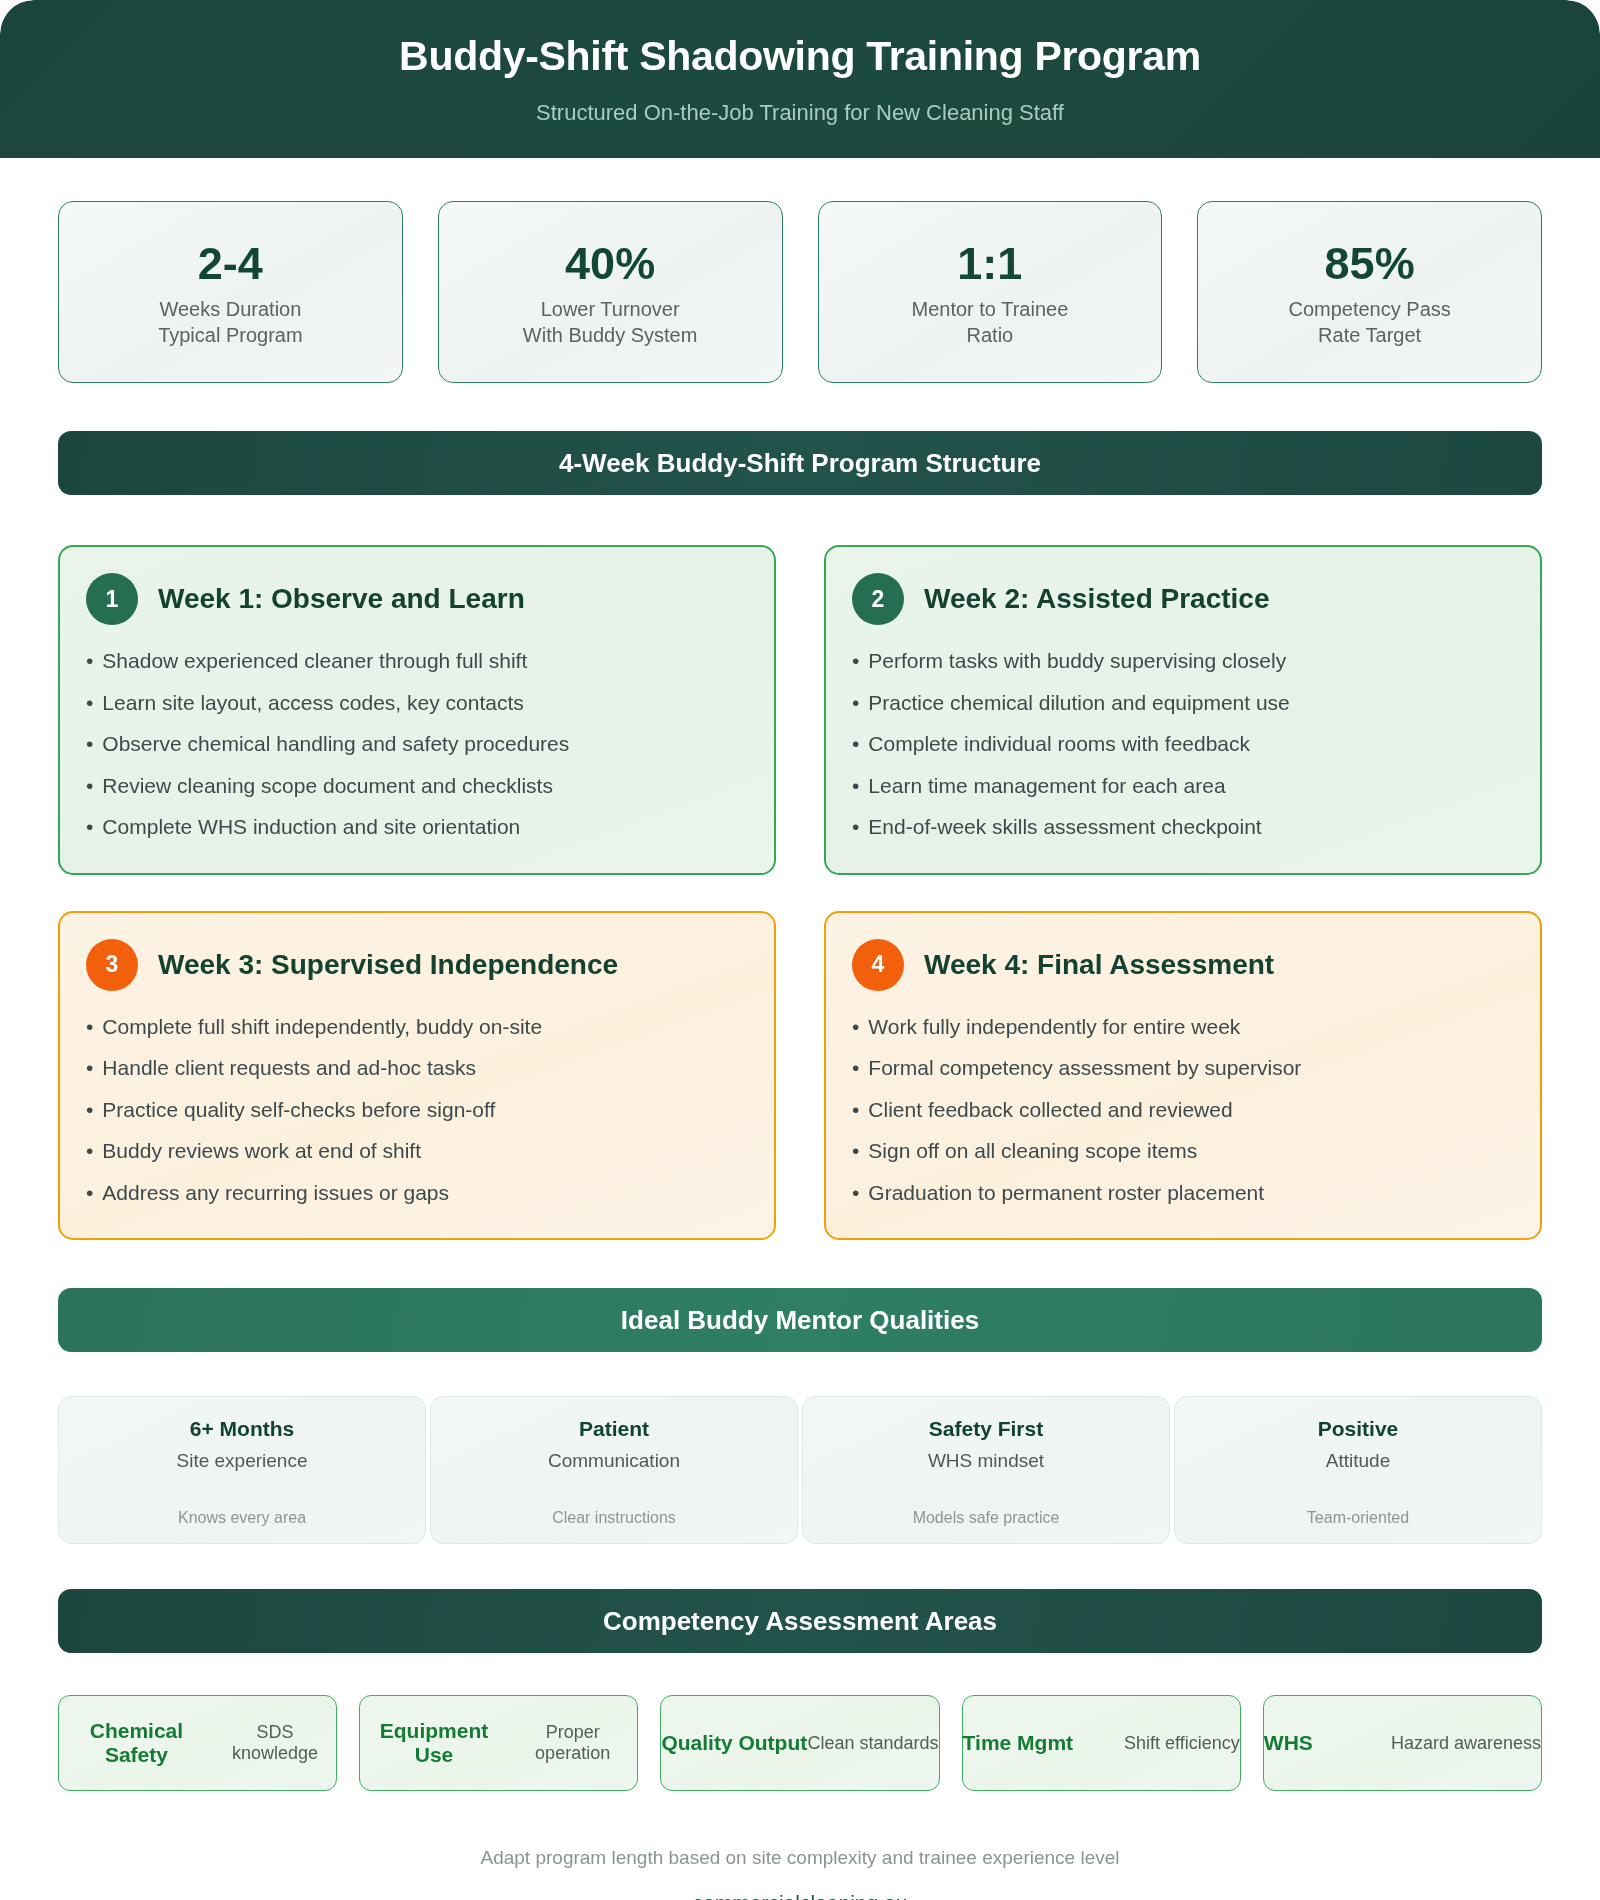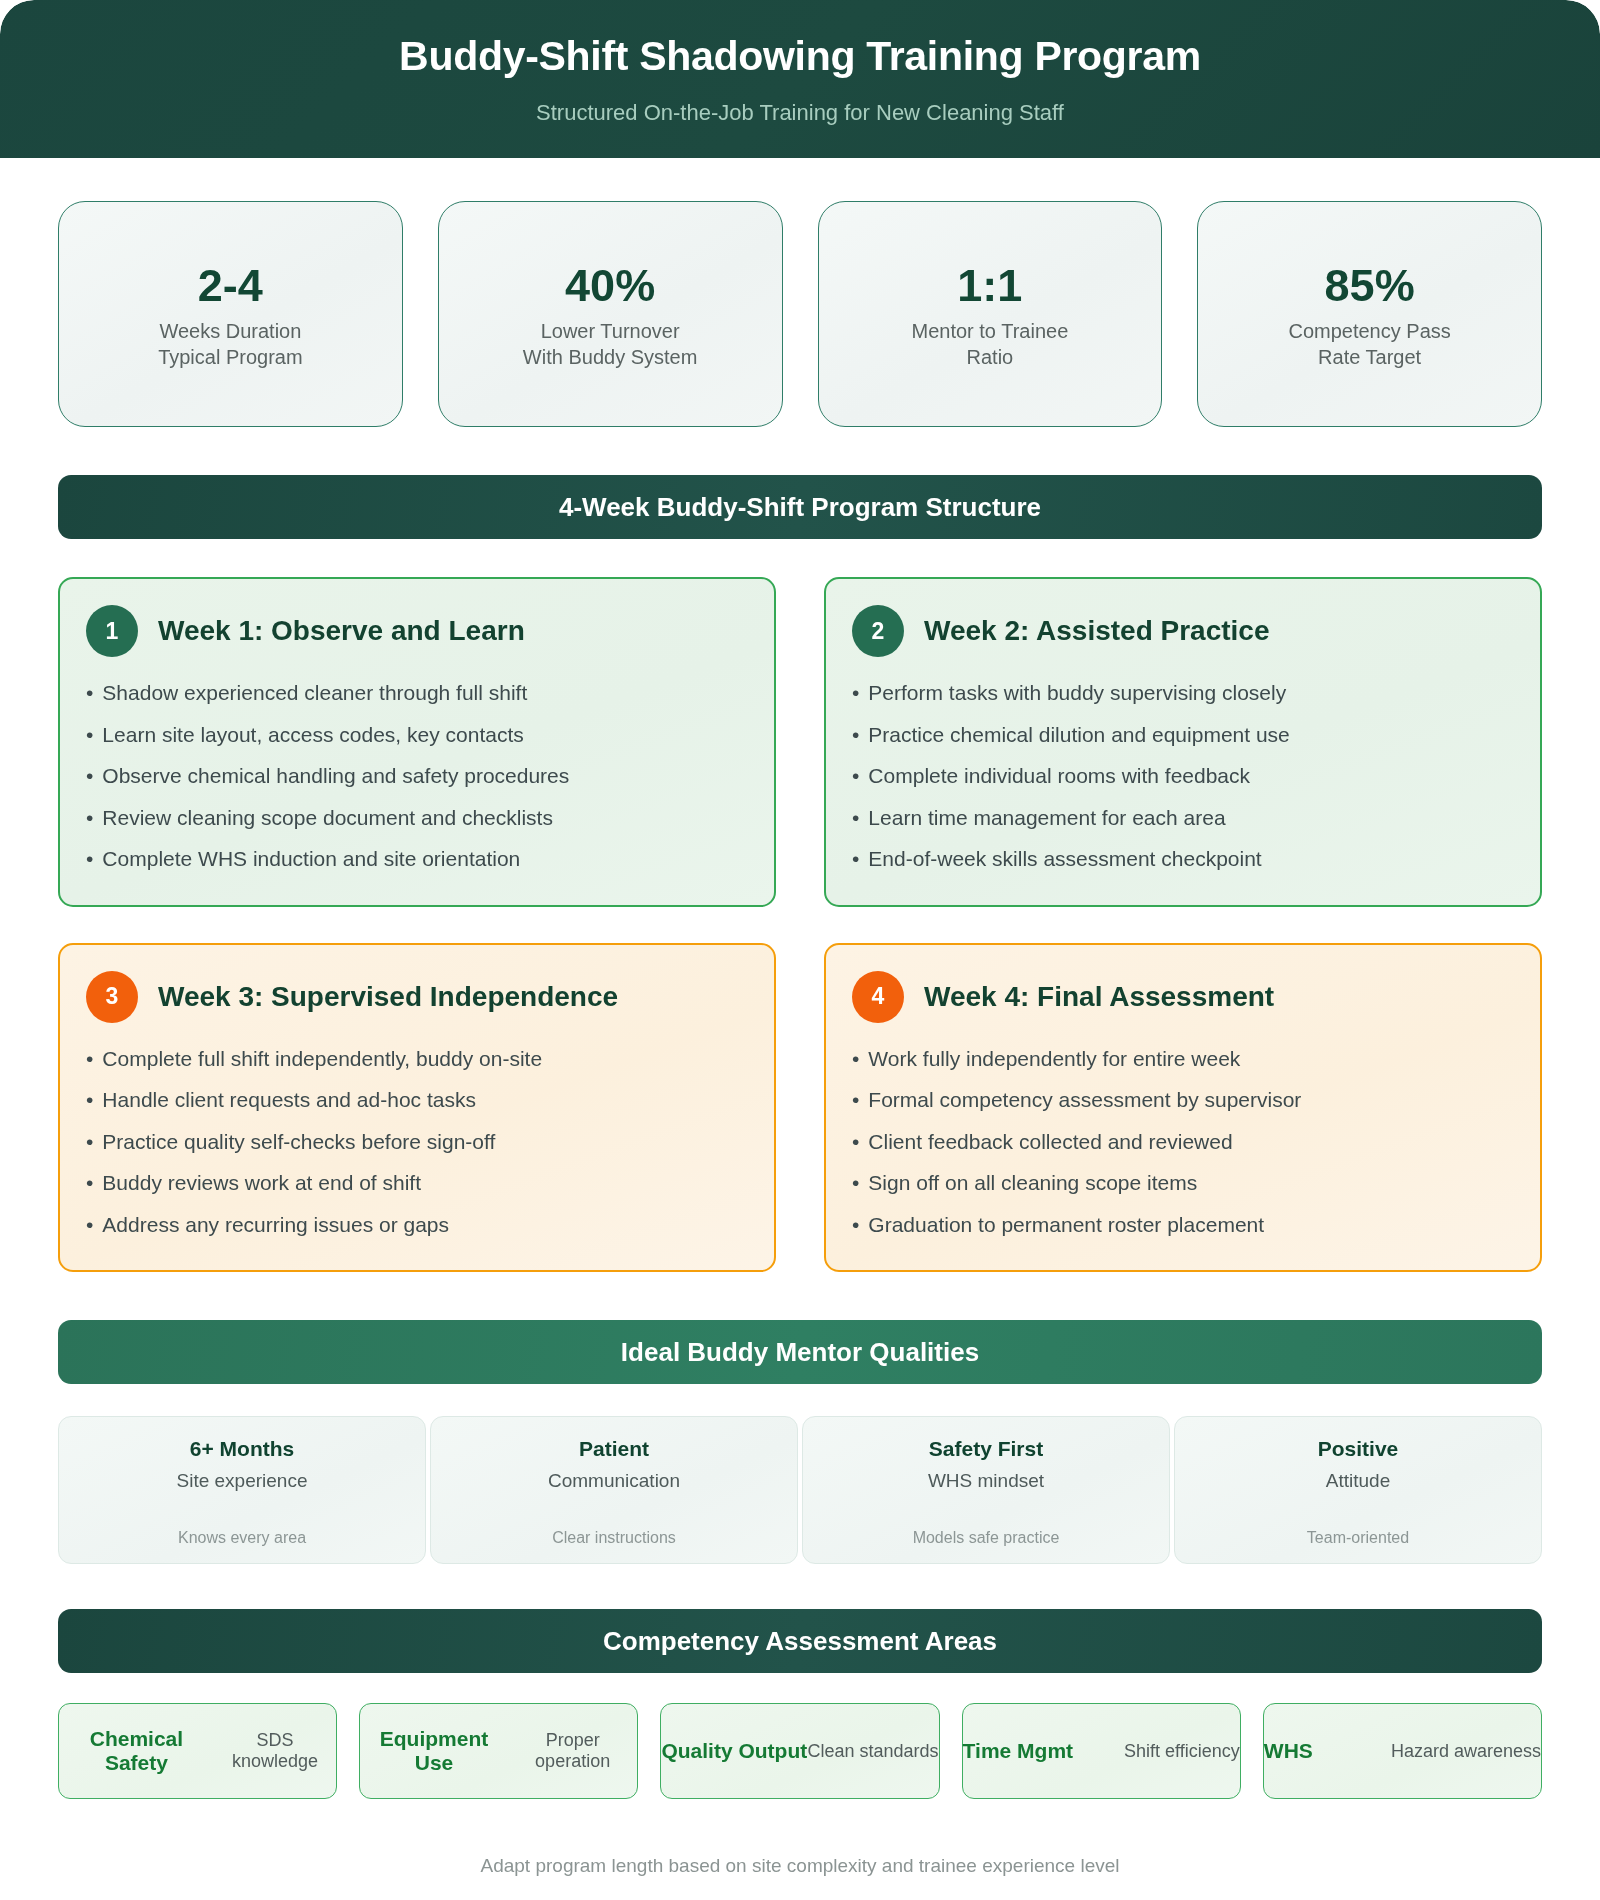--- a/index.html
+++ b/index.html
@@ -44,23 +44,23 @@
   }
 
   
   .stats-row {
     display: flex;
     gap: 35px;
     padding: 43px 58px 0 58px;
   }
   .stat-card {
     flex: 1;
-    height: 226px;
+    height: 182px;
     border: 1.6px solid #2f7d68;
-    border-radius: 27px;
+    border-radius: 15px;
     background: linear-gradient(150deg, #f4f8f7 0%, #eef3f2 55%, #f2f6f5 100%);
     display: flex;
     flex-direction: column;
     align-items: center;
     justify-content: center;
     padding-top: 4px;
   }
   .stat-value {
     font-size: 45px;
     font-weight: bold;
@@ -70,21 +70,21 @@
   }
   .stat-line {
     font-size: 20px;
     color: #5a6362;
     line-height: 1.28;
     text-align: center;
   }
 
   
   .section-bar {
-    margin: 4px 58px;
+    margin: 16px 58px;
     height: 64px;
     border-radius: 13px;
     display: flex;
     align-items: center;
     justify-content: center;
     color: #ffffff;
     font-size: 26px;
     font-weight: bold;
   }
   .bar-dark { background: linear-gradient(100deg, #1b463e 0%, #22534a 50%, #1c4840 100%); }

